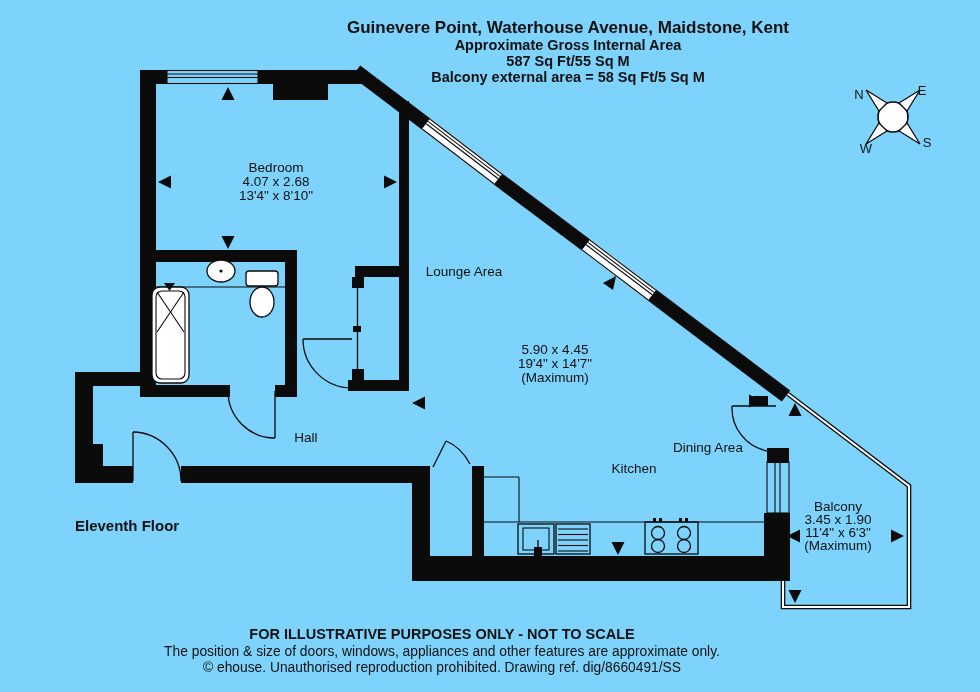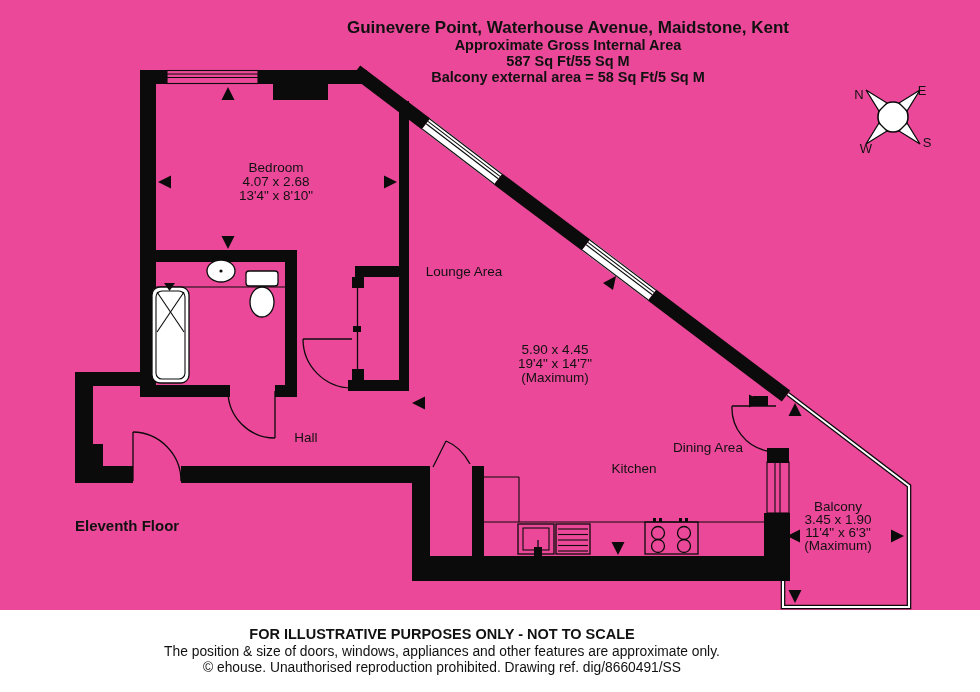--- a/index.html
+++ b/index.html
@@ -1,17 +1,17 @@
 <!DOCTYPE html>
 <html><head>
 <meta charset="utf-8">
 <style>
   html,body{margin:0;padding:0;background:#ffffff;}
   body{width:980px;height:692px;overflow:hidden;font-family:"Liberation Sans",sans-serif;}
-  #stage{position:relative;width:980px;height:610px;background:#ec4899;}
+  #stage{position:relative;width:980px;height:692px;background:#7dd3fc;}
   svg{display:block;}
   text{fill:#111;}
   .t-title{font-size:17px;font-weight:bold;}
   .t-head{font-size:14.5px;font-weight:bold;}
   .t-room{font-size:13.5px;}
   .t-floor{font-size:15px;font-weight:bold;}
   .t-foot-b{font-size:14.5px;font-weight:bold;}
   .t-foot{font-size:13.8px;}
   .t-compass{font-size:13px;}
   .wall{fill:#0b0b0b;stroke:none;}

